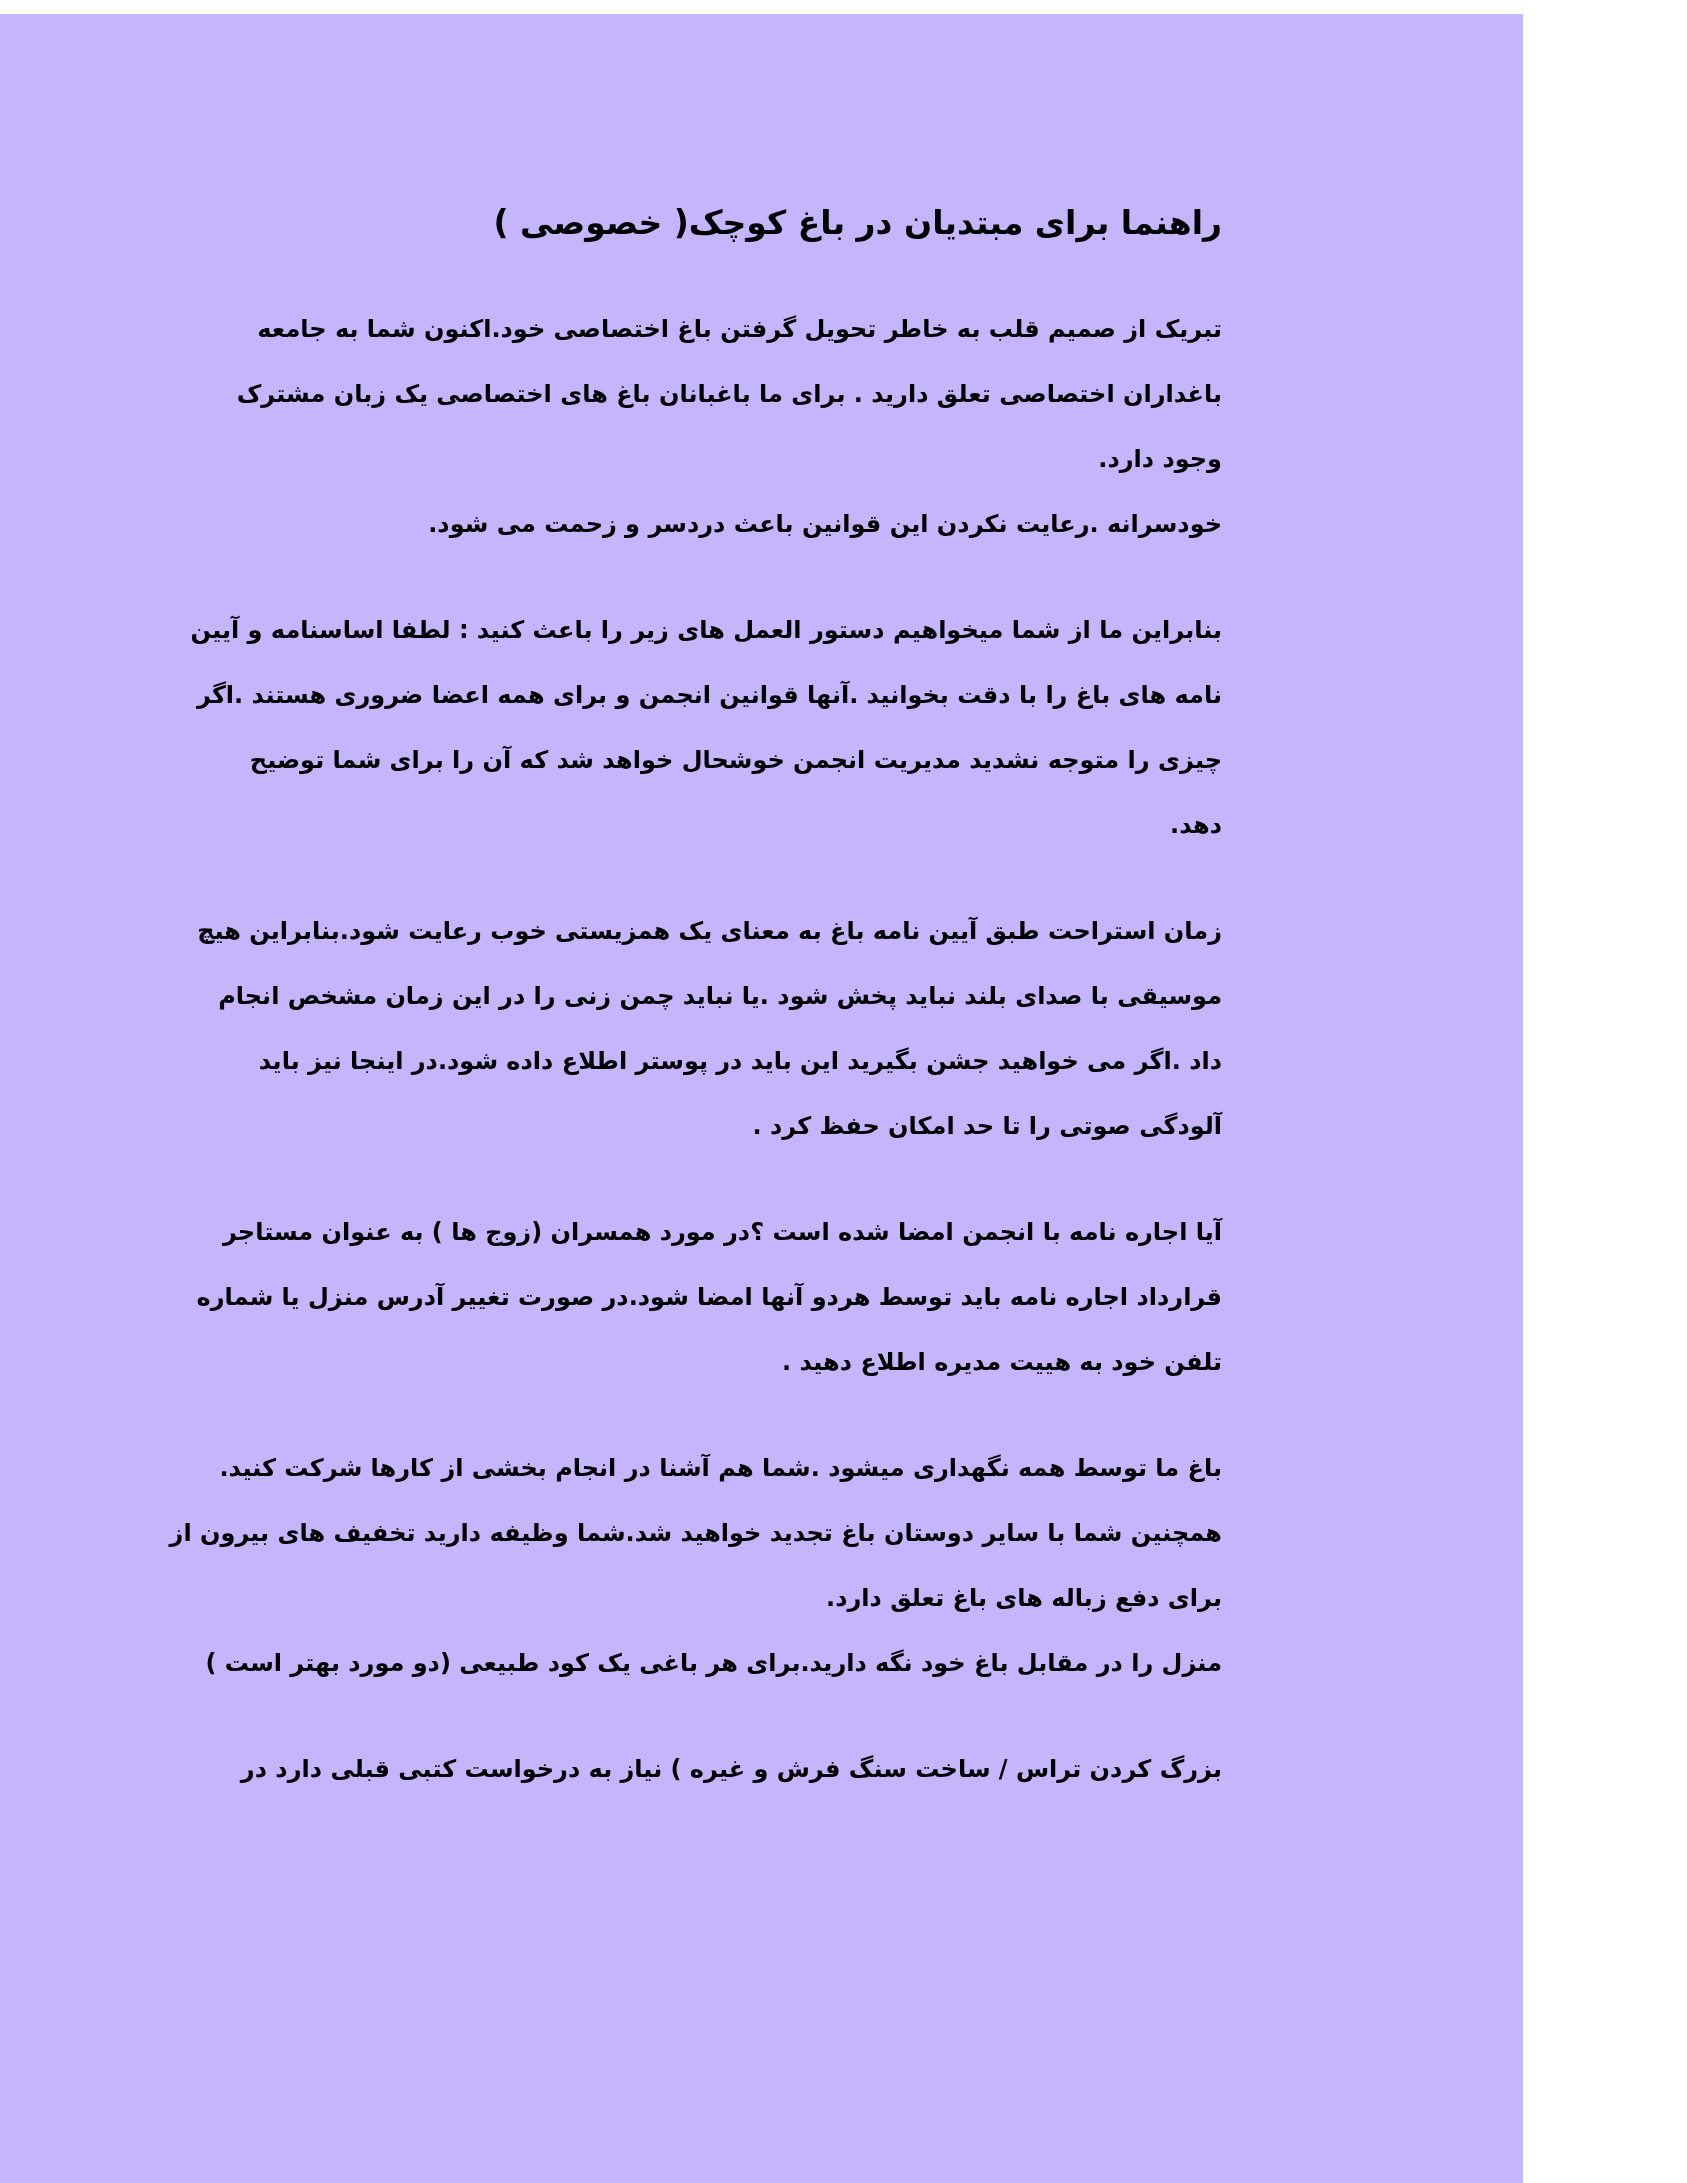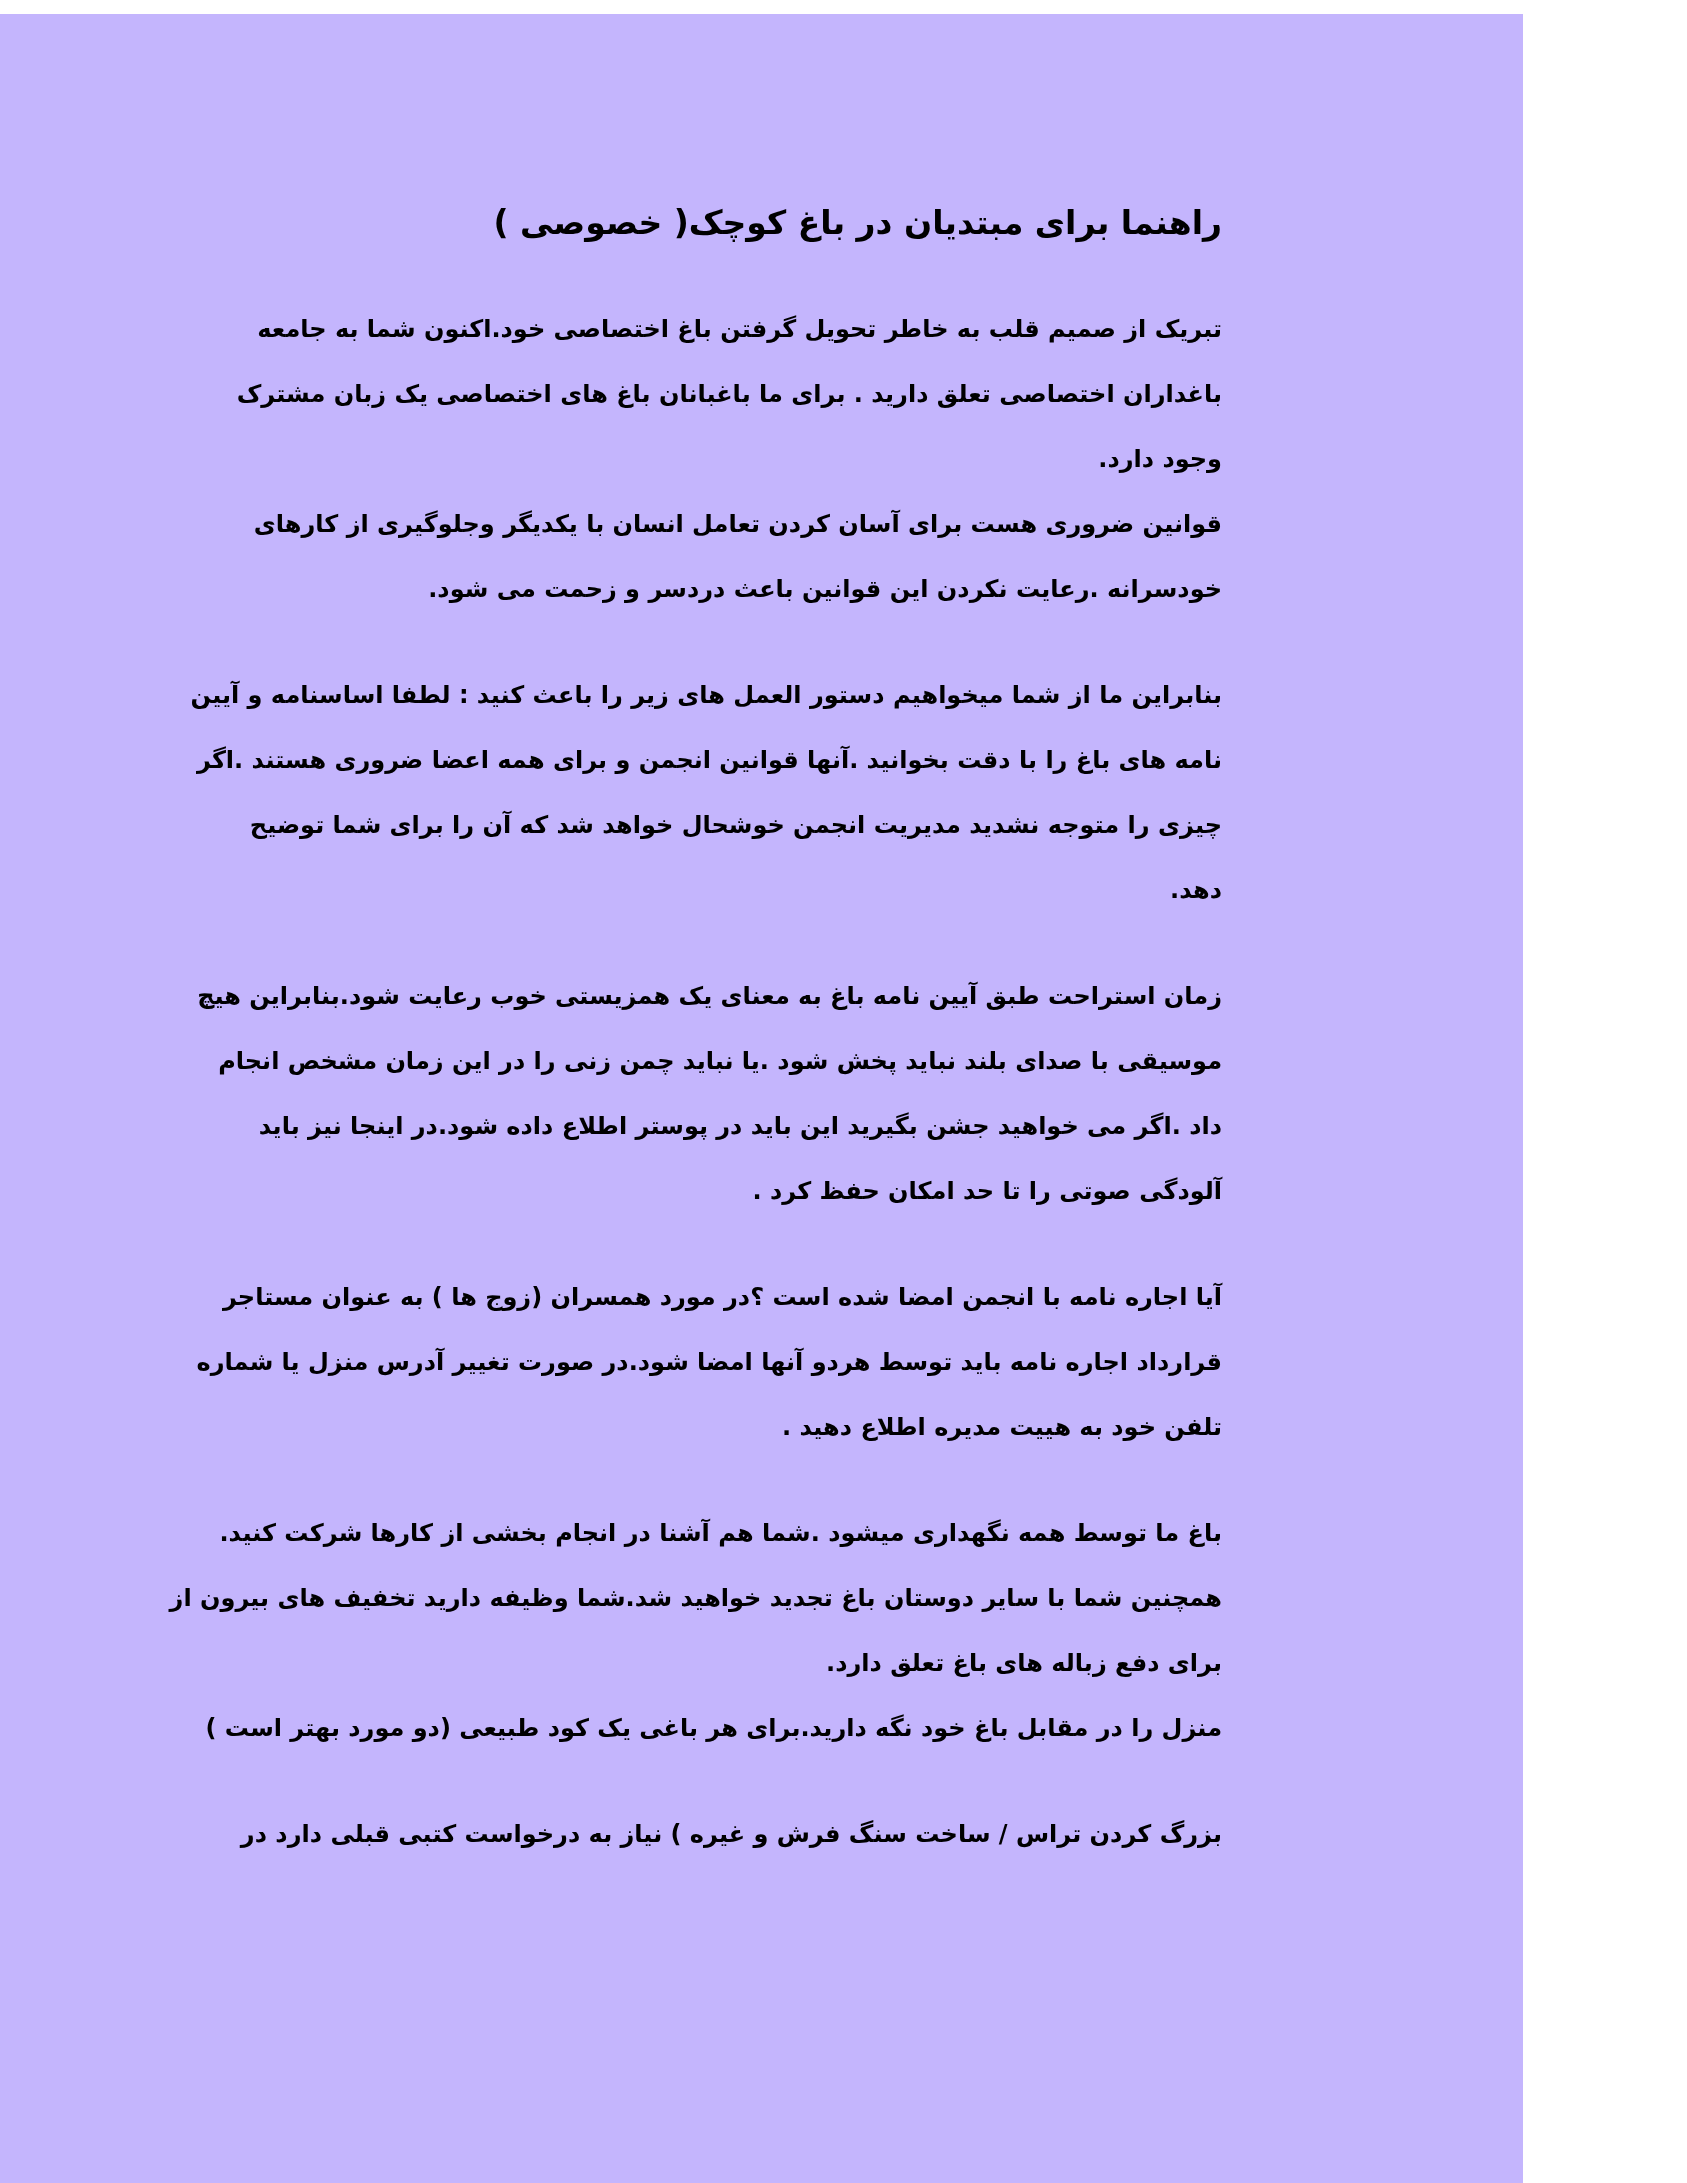--- a/index.html
+++ b/index.html
@@ -59,21 +59,20 @@
 
     <h1 class="title">راهنما برای مبتدیان در باغ کوچک( خصوصی )</h1>
 
     <div class="para p1">
       <span class="line">تبریک از صمیم قلب به خاطر تحویل گرفتن باغ اختصاصی خود.اکنون شما به جامعه</span>
       <span class="line">باغداران اختصاصی تعلق دارید . برای ما باغبانان باغ های اختصاصی یک زبان مشترک</span>
       <span class="line">وجود دارد.</span>
     </div>
 
     <div class="para p2">
-      <span class="line">قوانین ضروری هست برای آسان کردن  تعامل انسان با یکدیگر وجلوگیری از کارهای</span>
       <span class="line">خودسرانه .رعایت نکردن این قوانین باعث دردسر و زحمت  می شود.</span>
     </div>
 
     <div class="para">
       <span class="line">بنابراین ما از شما میخواهیم دستور العمل های زیر را باعث کنید : لطفا اساسنامه و آیین</span>
       <span class="line">نامه های باغ را با دقت بخوانید .آنها قوانین انجمن و برای همه اعضا ضروری هستند .اگر</span>
       <span class="line">چیزی را متوجه نشدید مدیریت انجمن خوشحال خواهد شد که آن را برای شما توضیح</span>
       <span class="line">دهد.</span>
     </div>
 

